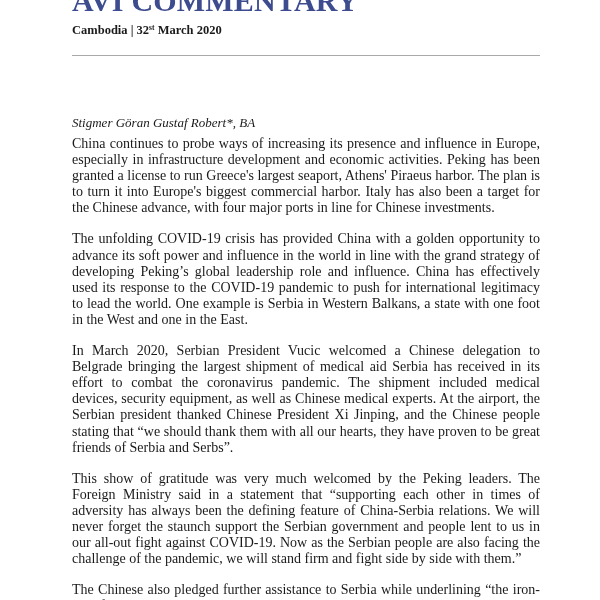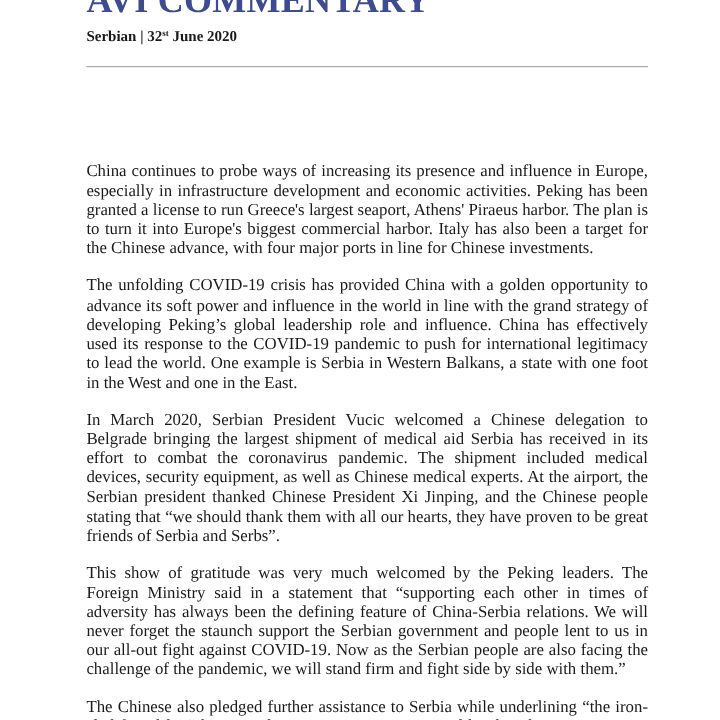--- a/index.html
+++ b/index.html
@@ -89,26 +89,27 @@
       text-align-last: left;
     }
   </style>
 </head>
 <body>
 
 <div class="page">
   <div class="masthead">AVI COMMENTARY</div>
 
   <div class="dateline">
-    <span>Serbian</span><span> | </span><span>32</span><sup>st</sup><span> June 2020</span>
+    <span>Cambodia</span><span> | </span><span>32</span><sup>st</sup><span> March 2020</span>
   </div>
 
   <div class="divider"></div>
 
 
+  <div class="byline">Stigmer Göran Gustaf Robert*, BA</div>
 
   <div class="body-text">
     <p>China continues to probe ways of increasing its presence and influence in Europe, especially in infrastructure development and economic activities. Peking has been granted a license to run Greece's largest seaport, Athens' Piraeus harbor. The plan is to turn it into Europe's biggest commercial harbor. Italy has also been a target for the Chinese advance, with four major ports in line for Chinese investments.</p>
     <p>The unfolding COVID-19 crisis has provided China with a golden opportunity to advance its soft power and influence in the world in line with the grand strategy of developing Peking’s global leadership role and influence. China has effectively used its response to the COVID-19 pandemic to push for international legitimacy to lead the world. One example is Serbia in Western Balkans, a state with one foot in the West and one in the East.</p>
     <p>In March 2020, Serbian President Vucic welcomed a Chinese delegation to Belgrade bringing the largest shipment of medical aid Serbia has received in its effort to combat the coronavirus pandemic. The shipment included medical devices, security equipment, as well as Chinese medical experts. At the airport, the Serbian president thanked Chinese President Xi Jinping, and the Chinese people stating that “we should thank them with all our hearts, they have proven to be great friends of Serbia and Serbs”.</p>
     <p>This show of gratitude was very much welcomed by the Peking leaders. The Foreign Ministry said in a statement that “supporting each other in times of adversity has always been the defining feature of China-Serbia relations. We will never forget the staunch support the Serbian government and people lent to us in our all-out fight against COVID-19. Now as the Serbian people are also facing the challenge of the pandemic, we will stand firm and fight side by side with them.”</p>
     <p>The Chinese also pledged further assistance to Serbia while underlining “the iron-clad friendship” between the two countries as reported by the Chinese state press agency Xinhua. This support is in line with China’s Western Balkan policy. During the past decade, China has increased its presence in the area through financial loans used for various infrastructural</p>
   </div>
 </div>
 

